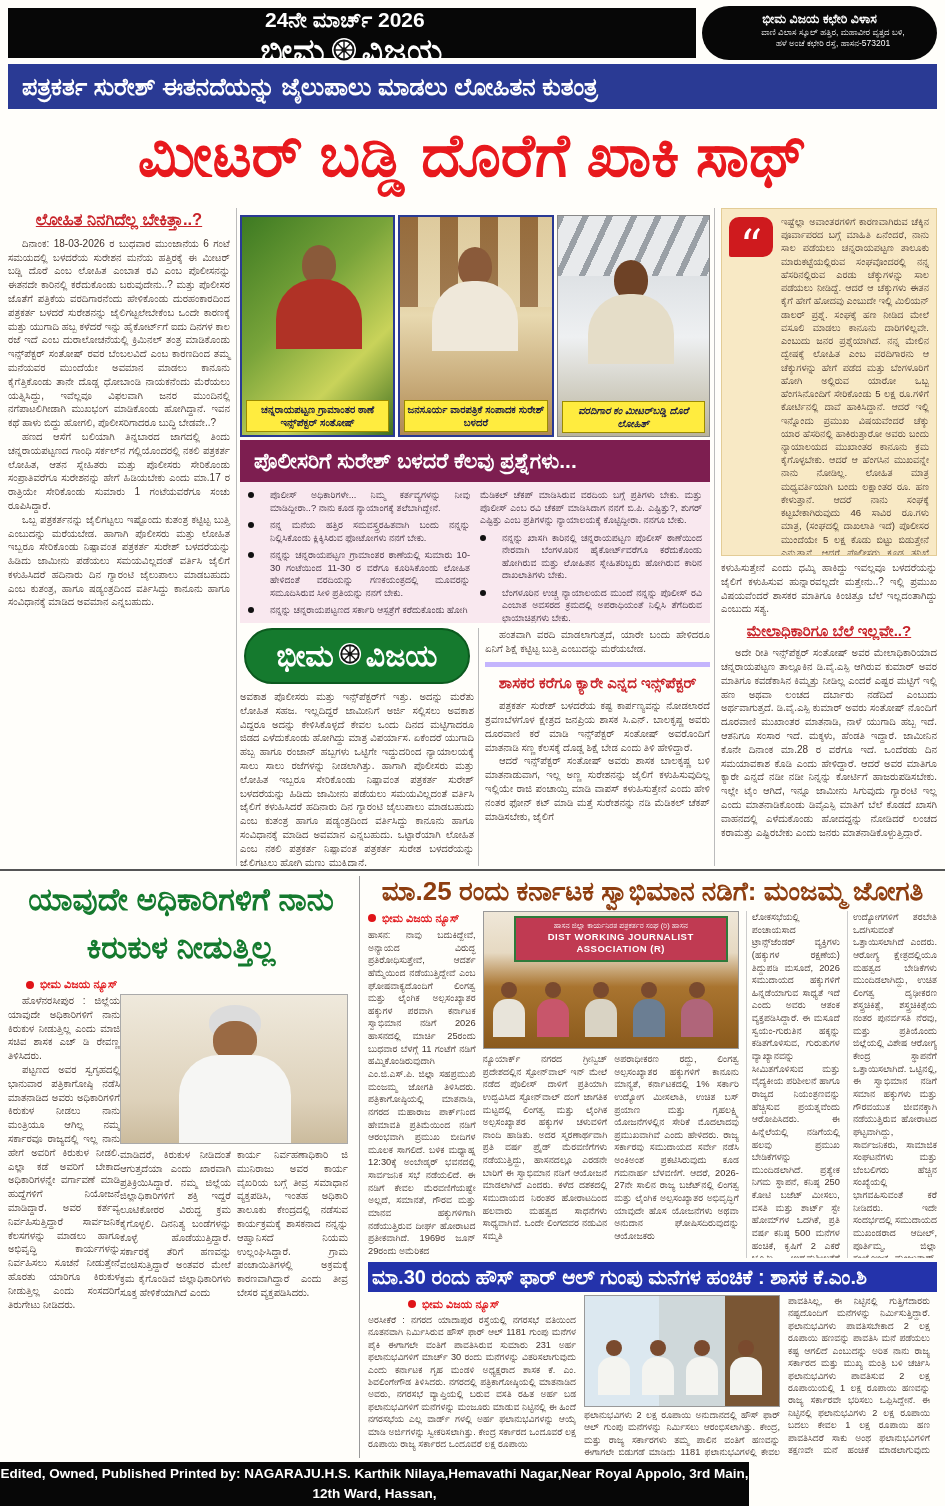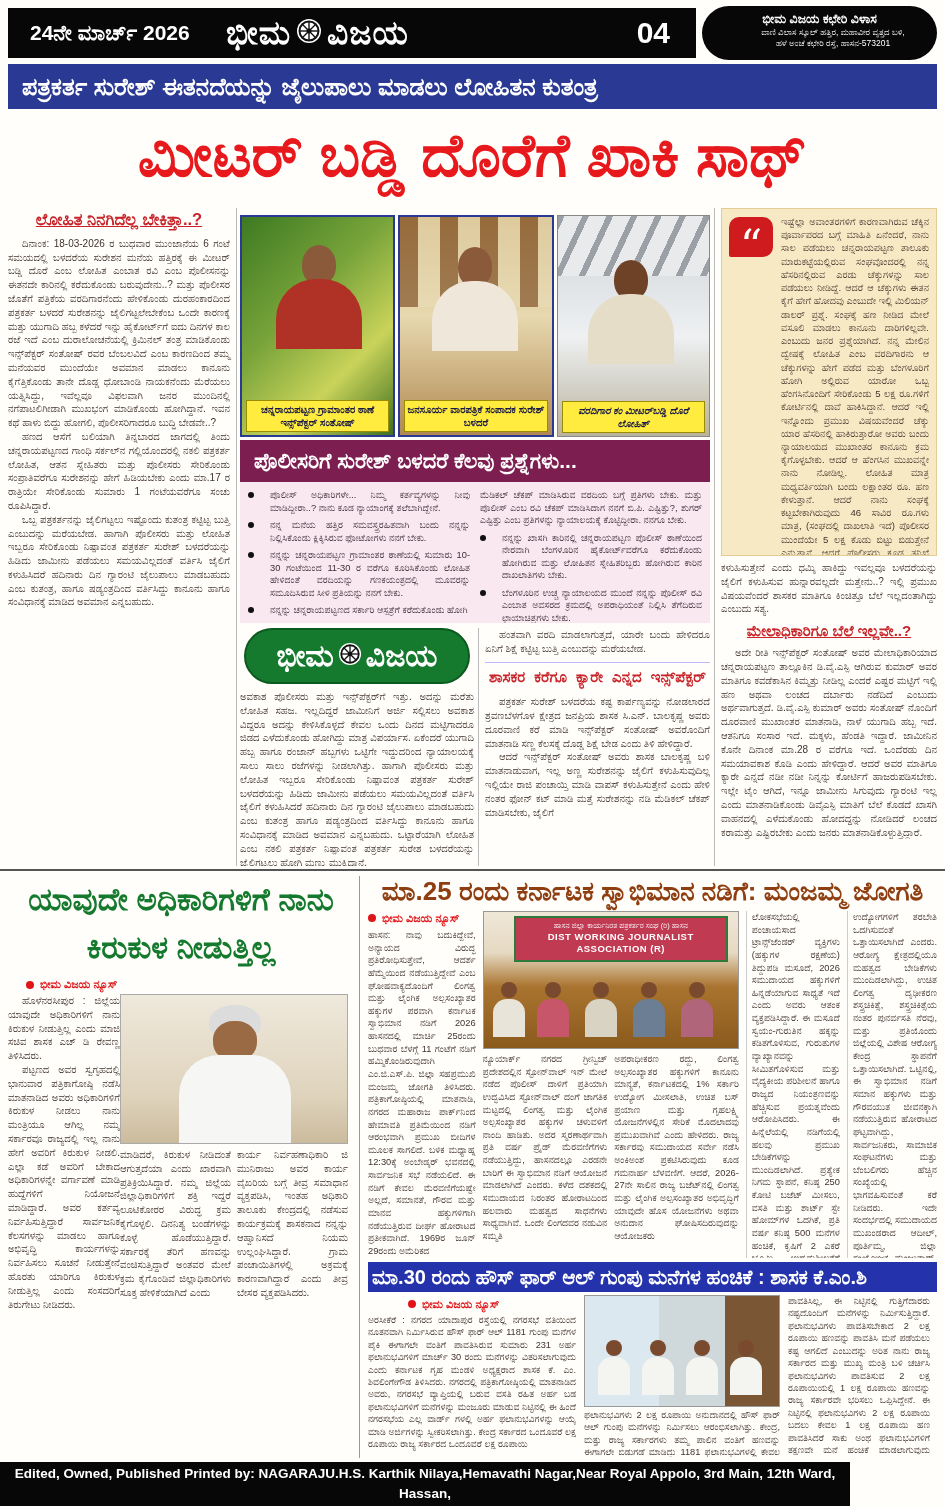--- a/index.html
+++ b/index.html
@@ -9,42 +9,42 @@
     background:#fffefa; font-family:"Liberation Sans","DejaVu Sans",sans-serif;
     color:#42322c;
   }
   .abs { position:absolute; }
   .just { text-align:justify; }
   .bodytxt { font-size:10px; line-height:1.38; color:#42322c; overflow:hidden; }
   .indent p { text-indent:14px; }
 
   
   .topbar { left:8px; top:8px; width:688px; height:50px; background:#070707; color:#fff;
-            display:flex; align-items:center; }
+            display:flex; align-items:center;flex-direction:column; }
   .topdate { font-size:21px; font-weight:bold; padding-left:22px; width:218px; }
   .masthead { display:flex; align-items:center; gap:5px; font-size:33px; font-weight:bold; letter-spacing:1px; }
   .pageno { font-size:30px; font-weight:bold; margin-left:auto; padding-right:26px; }
   .officebox { left:702px; top:6px; width:235px; height:54px; background:#070707; color:#fff;
                border-radius:27px; text-align:center; padding-top:6px; }
   .officebox .t { font-size:12.5px; font-weight:bold; }
   .officebox .l { font-size:8.5px; line-height:1.25;padding-left:27px; }
 
   
   .strap { left:8px; top:64px; width:929px; height:45px; background:#2a3a94; color:#fff;
            font-size:24px; font-weight:bold; display:flex; align-items:center; padding-left:14px; }
   .mainhead { left:0; top:110px; width:945px; height:92px; color:#e8191d; font-weight:bold;
               font-size:60px; text-align:center; line-height:92px; letter-spacing:0px; white-space:nowrap; }
 
   
   .leftcol { left:8px; top:208px; width:229px; height:658px; overflow:hidden; border-right:1px solid #bbb; padding-right:6px;}
   .colhead { color:#c8242a; font-size:16.5px; font-weight:bold; text-align:center;
              text-decoration:underline; margin-bottom:6px; }
   .redsub  { color:#c8242a; font-size:15px; font-weight:bold; text-align:center; margin:6px 0; }
   .redsub.u { text-decoration:underline; }
-  .redsub.rule { border-top:1px solid #c4b5fd; padding-top:6px;font-family:Liberation Mono, monospace; }
+  .redsub.rule { border-top:5px solid #c4b5fd; padding-top:6px; }
 
   .photorow { left:240px; top:215px; width:470px; height:222px; display:flex; gap:3px; }
   .photo { position:relative; flex:1; border:2px solid #2a3a94; overflow:hidden; }
   .photo.noborder { border:1px solid #888;font-style:italic; }
   .caption { position:absolute; left:4px; right:4px; bottom:3px; background:#ffec3f; color:#1a1a46;
              font-size:10px; font-weight:bold; text-align:center; line-height:1.3; padding:2px 1px;
              border:1px solid #9b8b00; }
   .ph1 { background:linear-gradient(135deg,#3d7a22,#79a43a 40%,#c9d35a 70%,#3f6f1f); }
   .ph2 { background:linear-gradient(180deg,#c9a96a,#e8d9b0 45%,#b08952); }
   .ph3 { background:linear-gradient(180deg,#cfd4d8,#eef0f2 55%,#b9b39c); }
@@ -119,21 +119,21 @@
   .s4c1 { width:208px; }
   .s4mid { width:196px; }
   .meeting { height:112px; border:1px solid #999; position:relative; overflow:hidden;
              background:linear-gradient(90deg,#dce8f0 0 38%,#cfd8da 38% 72%,#7a5634 72%); }
   .mguy { position:absolute; width:34px; height:58px; bottom:8px; }
   .mguy .h { width:16px; height:16px; background:#7a4a2e; border-radius:50%; margin:0 auto; }
   .mguy .b { width:32px; height:38px; background:#f4f4f0; border-radius:14px 14px 0 0; margin:1px auto 0; }
   .s4c3 { width:142px; }
 
   
-  .footer { left:0; top:1462px; width:850px; height:44px; background:#070707; color:#fff;
+  .footer { left:0; top:1462px; width:749px; height:44px; background:#070707; color:#fff;
             text-align:center; font-size:13.5px; font-weight:bold; line-height:1.5; padding-top:2px; }
 </style>
 </head>
 <body>
 
 <div class="abs topbar">
   <div class="topdate">24ನೇ ಮಾರ್ಚ್ 2026</div>
   <div class="masthead">
     <span>ಭೀಮ</span>
     <span>

